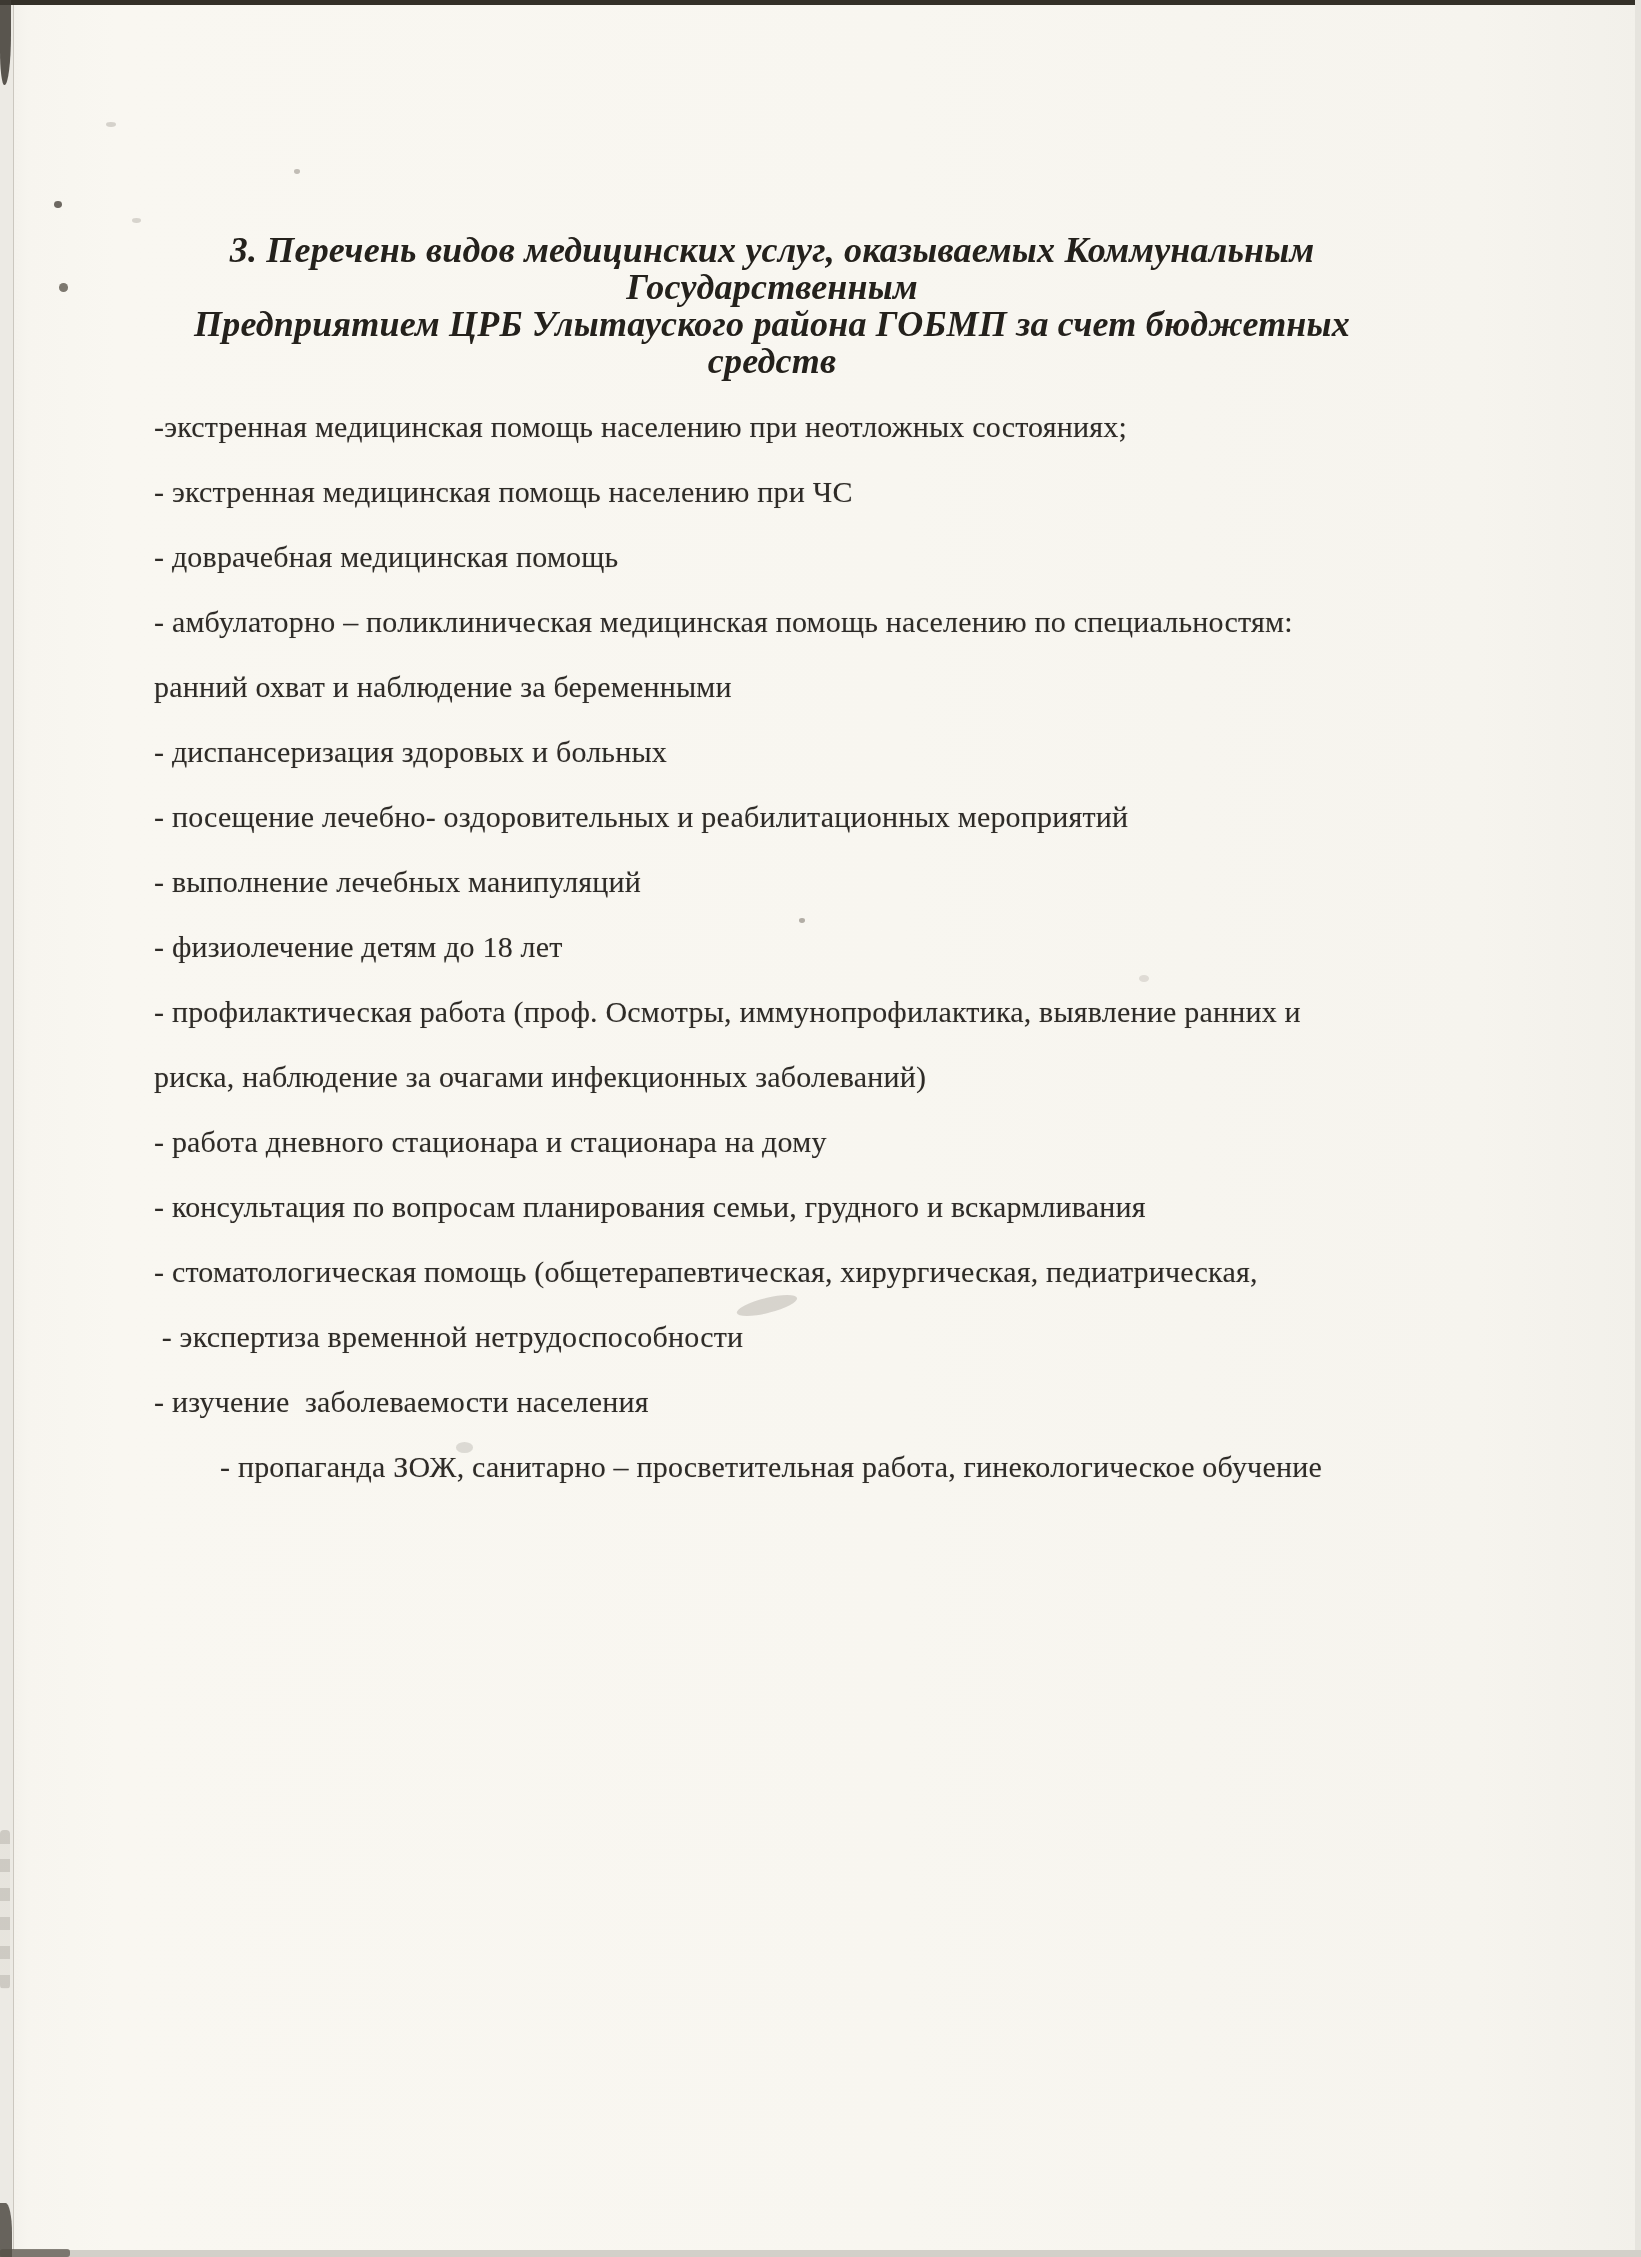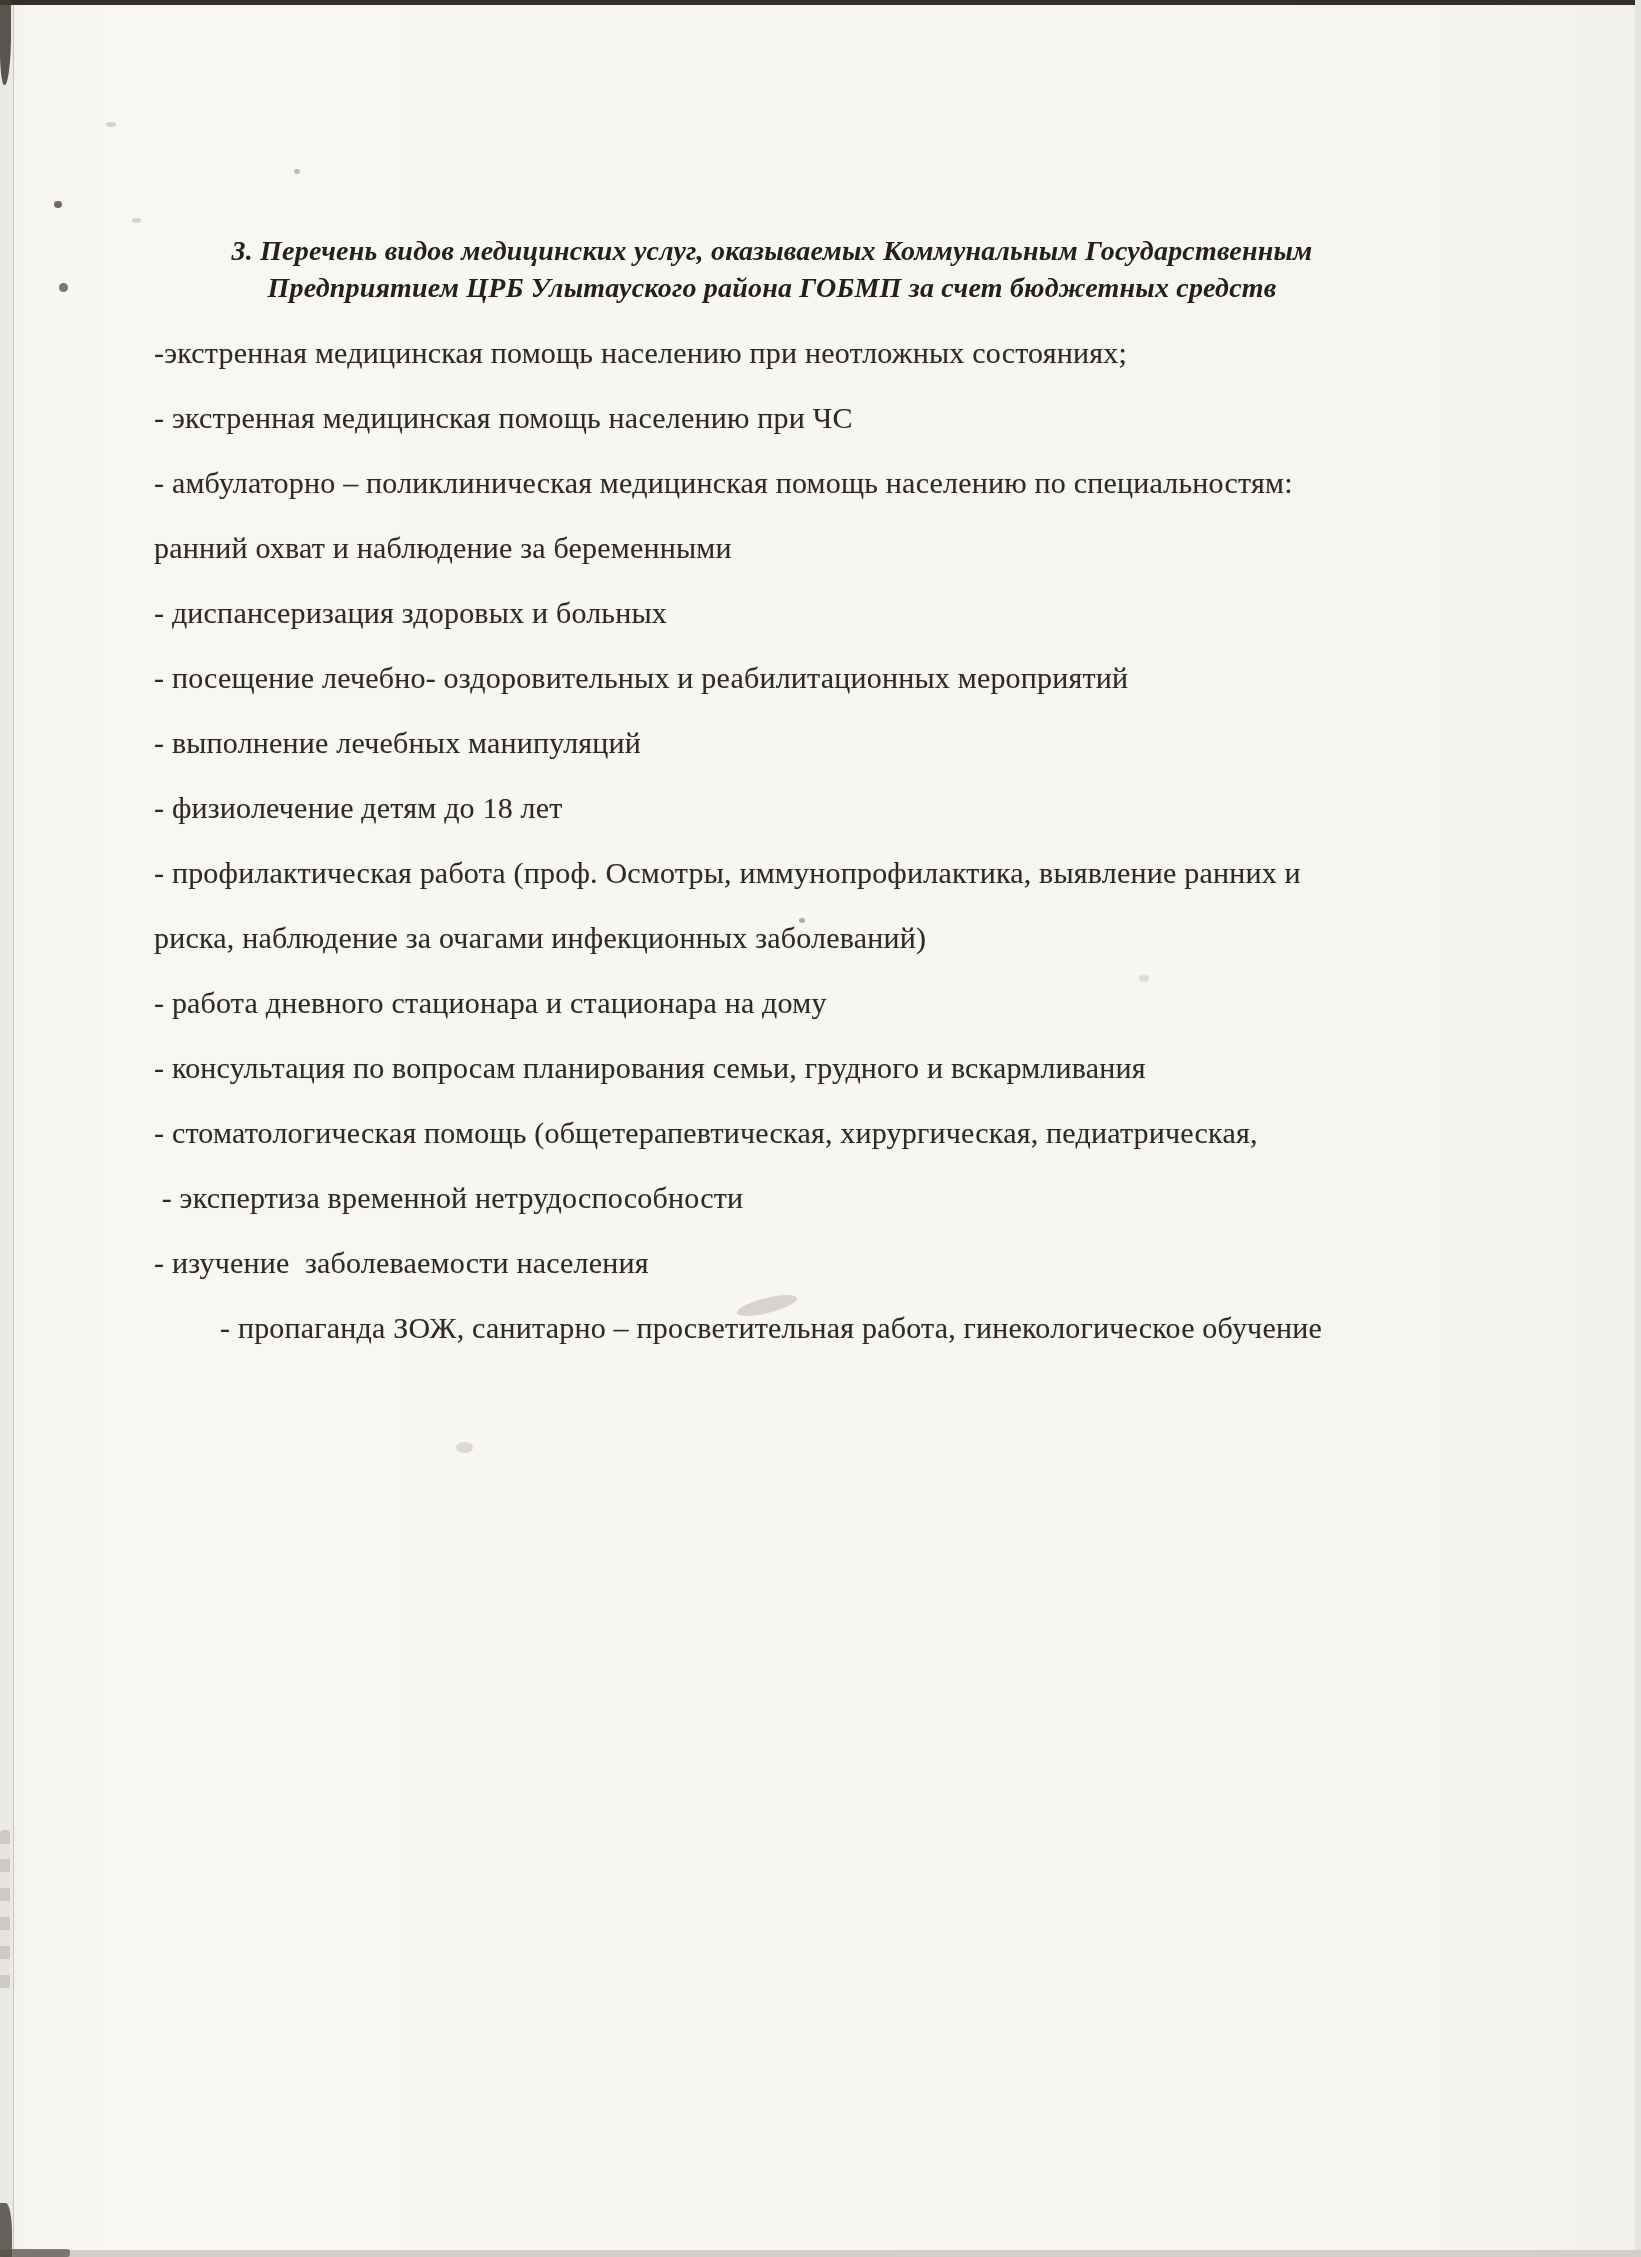--- a/index.html
+++ b/index.html
@@ -88,21 +88,21 @@
   .content {
     position: absolute;
     left: 154px; top: 232px;
     width: 1236px;
     color: var(--ink, #2e2b27);
   }
   .doc-title {
     text-align: center;
     font-weight: bold;
     font-style: italic;
-    font-size: 28px;
+    font-size: 36px;
     line-height: 37px;
     color: #24211c;
     letter-spacing: 0.2px;
   }
   .doc-body {
     margin-top: 5.8px;
     font-size: 30px;
     line-height: 37px;
     letter-spacing: 0.2px;
   }
@@ -137,20 +137,21 @@
   <div class="smudge s3"></div>
 
   <div class="content">
     <div class="doc-title">
       <div>3. Перечень видов медицинских услуг, оказываемых Коммунальным Государственным</div>
       <div>Предприятием ЦРБ Улытауского района ГОБМП за счет бюджетных средств</div>
     </div>
     <div class="doc-body">
       <div class="ln">-экстренная медицинская помощь населению при неотложных состояниях;</div>
       <div class="ln">- экстренная медицинская помощь населению при ЧС</div>
+      <div class="ln">- доврачебная медицинская помощь</div>
       <div class="ln">- амбулаторно – поликлиническая медицинская помощь населению по специальностям:</div>
       <div class="ln">ранний охват и наблюдение за беременными</div>
       <div class="ln">- диспансеризация здоровых и больных</div>
       <div class="ln">- посещение лечебно- оздоровительных и реабилитационных мероприятий</div>
       <div class="ln">- выполнение лечебных манипуляций</div>
       <div class="ln">- физиолечение детям до 18 лет</div>
       <div class="ln">- профилактическая работа (проф. Осмотры, иммунопрофилактика, выявление ранних и</div>
       <div class="ln">риска, наблюдение за очагами инфекционных заболеваний)</div>
       <div class="ln">- работа дневного стационара и стационара на дому</div>
       <div class="ln">- консультация по вопросам планирования семьи, грудного и вскармливания</div>

